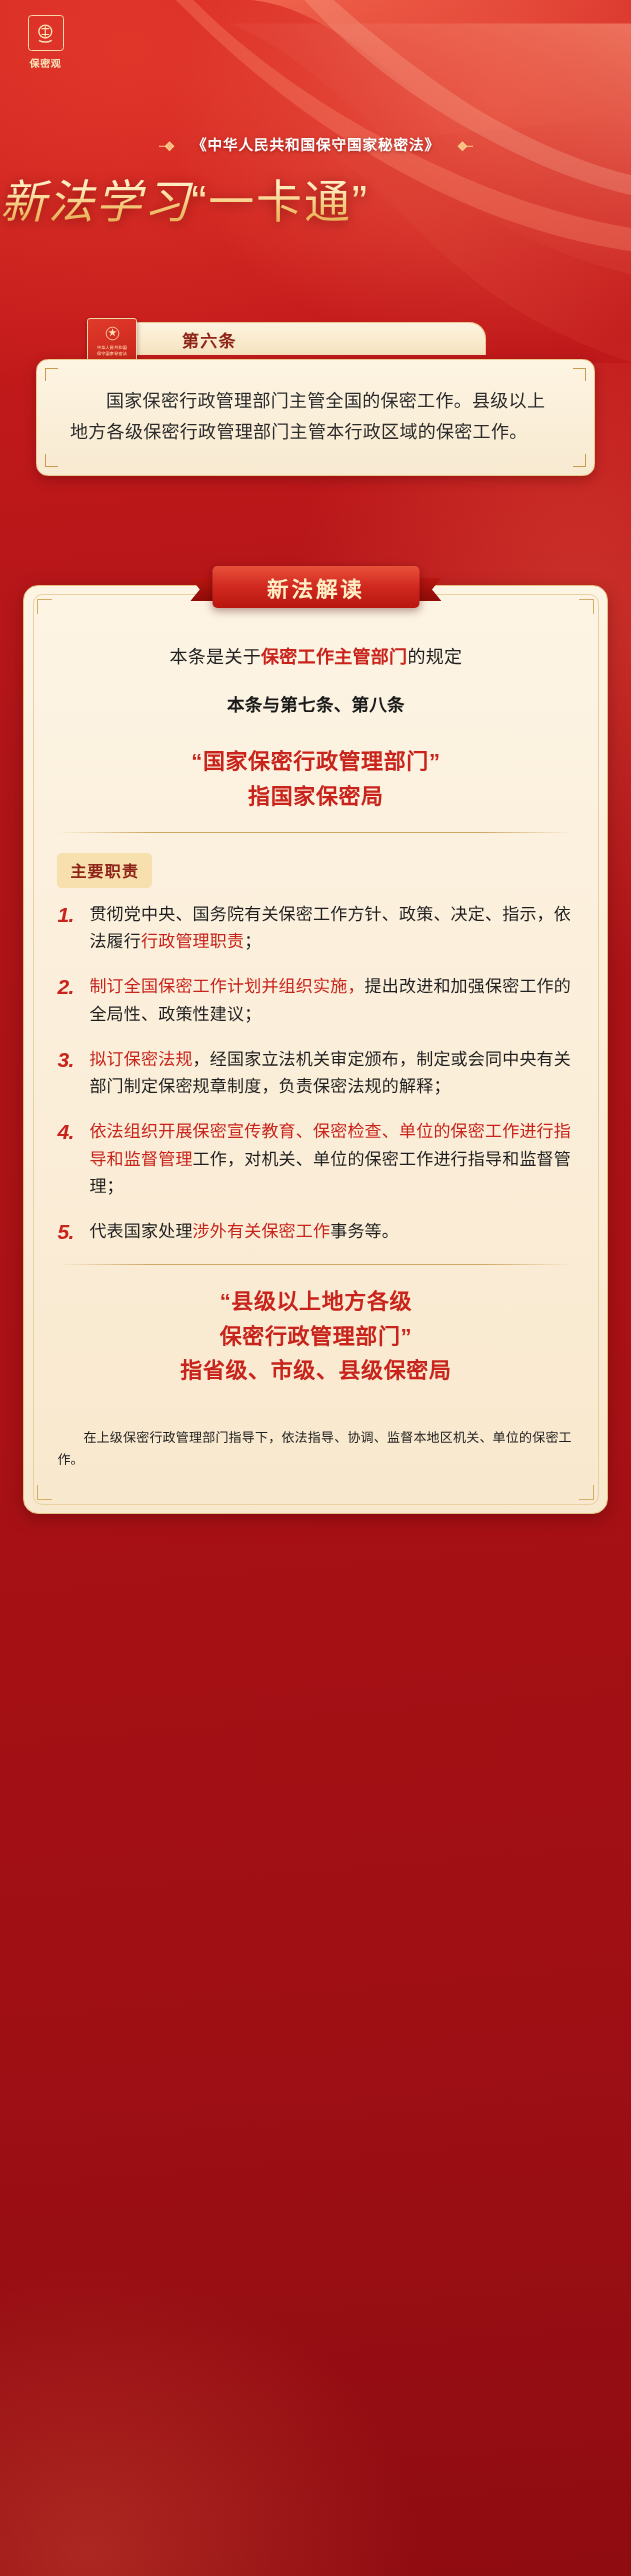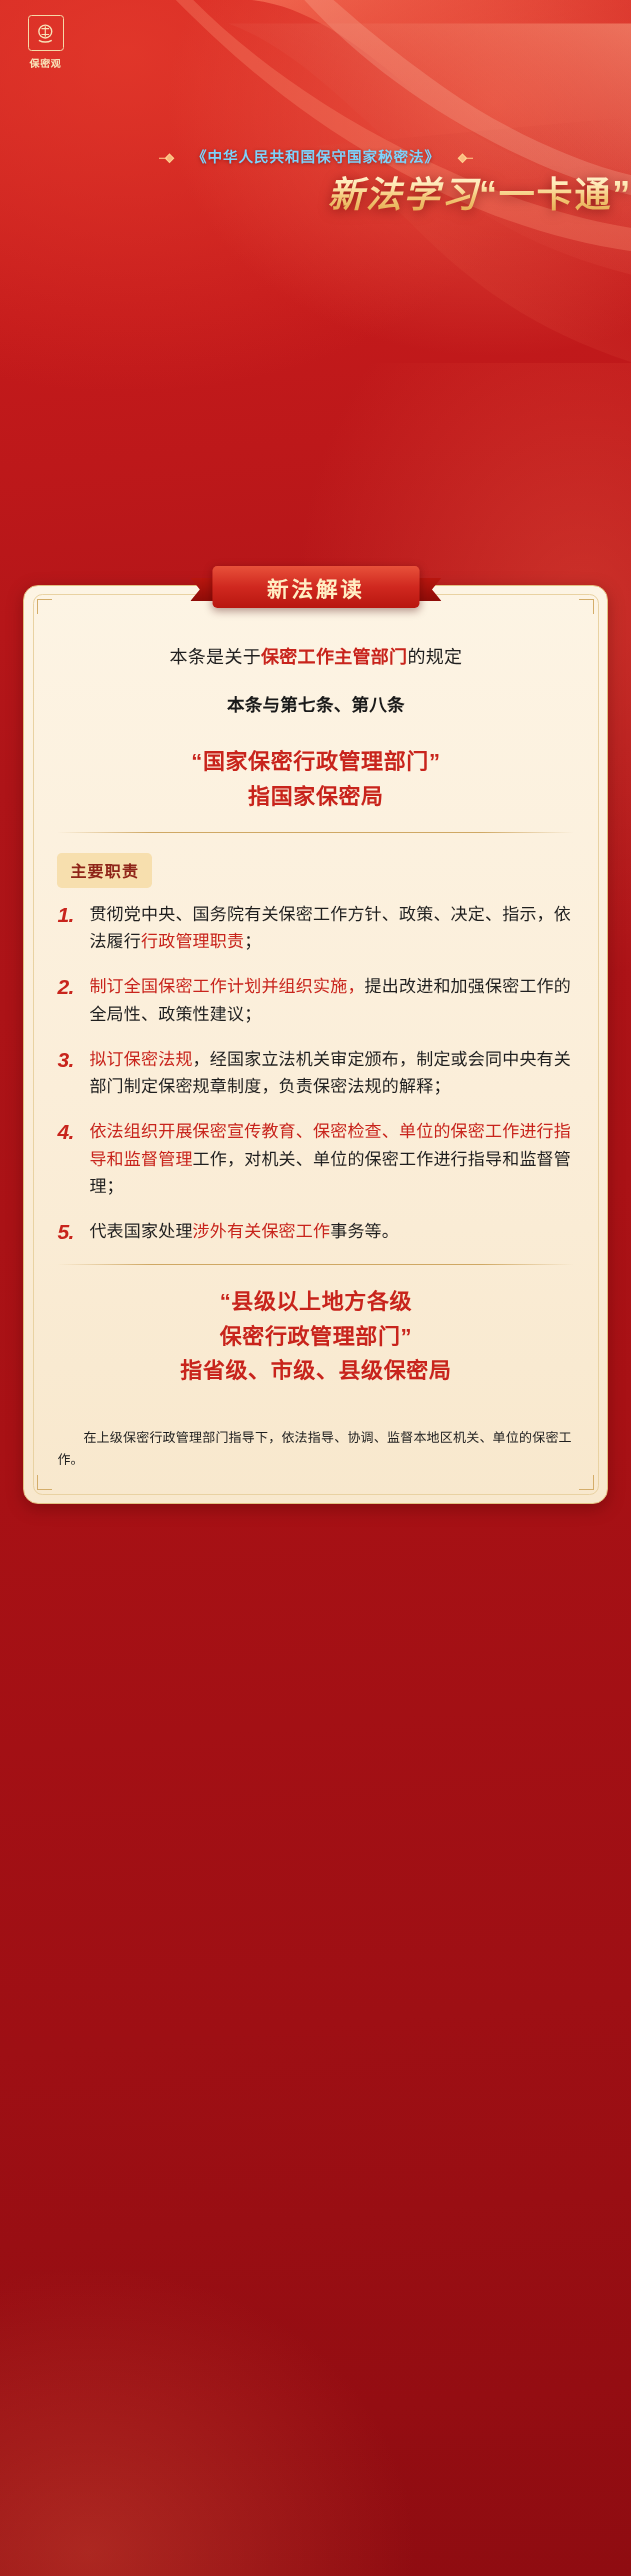--- a/index.html
+++ b/index.html
@@ -71,41 +71,40 @@
 
   .law-title-row {
     position: absolute;
     top: 133px;
     width: 100%;
     text-align: center;
     z-index: 6;
   }
   .law-title {
     display: inline-block;
-    color: #7dd3fc;
+    color: #ffffff;
     font-size: 14.6px;
     letter-spacing: 0.9px;
     font-weight: bold;
     text-shadow: 0 1.2px 3.5px rgba(90,0,0,0.5);
-    margin-top: 12px;
   }
   .deco-diamond {
     display: inline-block;
     vertical-align: middle;
     margin: 0 9.4px;
   }
 
   .main-title {
     position: absolute;
     top: 165px;
     width: 100%;
-    text-align: right;
+    text-align: left;
     z-index: 6;
-    font-size: 36px;
-    font-weight: bold;
+    font-size: 46px;
+    font-weight: normal;
     letter-spacing: 1.8px;
     font-style: italic;
     background: linear-gradient(180deg, #fff8e2 0%, #ffe9b6 38%, #f4c878 62%, #e0a445 100%);
     -webkit-background-clip: text;
     background-clip: text;
     color: transparent;
     -webkit-text-fill-color: transparent;
     filter: drop-shadow(0 2.3px 5.8px rgba(80,0,0,0.55));
   }
   .main-title .quote { font-style: normal; }
@@ -189,21 +188,21 @@
   }
 
   
   .interp-panel {
     position: absolute;
     left: 23.4px; top: 585px;
     width: 585px;
     background: linear-gradient(180deg, #fdf4e4 0%, #fbeed9 55%, #f8e8cd 100%);
     border: 1.8px solid #e2c183;
     border-radius: 15px;
-    padding: 56px 33px 31px;
+    padding: 56px 33px 41px;
     z-index: 5;
     box-shadow: 0 4.7px 16.4px rgba(70,0,0,0.35);
   }
   .interp-inner-border {
     position: absolute;
     left: 8.2px; right: 8.2px; top: 8.2px; bottom: 8.2px;
     border: 0.9px solid #e9d2a2;
     border-radius: 9.4px;
     pointer-events: none;
   }
@@ -394,20 +393,42 @@
       <path d="M36 9 L22 9 M18 2 L25 9 L18 16 L11 9 Z" stroke="#ffcf8d" stroke-width="2" fill="#ffcf8d" fill-opacity="0.85"></path>
     </svg>
   </span>
 </div>
 
 <div class="main-title">
   <span>新法学习</span><span class="quote">“一卡通”</span>
 </div>
 
 <div class="article-card">
+  <div class="article-head">
+    <div class="article-banner">
+      <div class="article-banner-label">第六条</div>
+    </div>
+    <div class="book-icon">
+      <svg class="book-emblem" viewBox="0 0 26 26" xmlns="http://www.w3.org/2000/svg">
+        <circle cx="13" cy="13" r="11" fill="none" stroke="#ffe4b5" stroke-width="1.4"></circle>
+        <path d="M13 4 L14.6 9.2 L20 9.2 L15.7 12.4 L17.3 17.6 L13 14.4 L8.7 17.6 L10.3 12.4 L6 9.2 L11.4 9.2 Z" fill="#ffe4b5"></path>
+      </svg>
+      <div class="book-lines">
+        <div>中华人民共和国</div>
+        <div>保守国家秘密法</div>
+      </div>
+    </div>
+  </div>
+  <div class="article-body">
+    <span class="corner ac-tl"></span>
+    <span class="corner ac-tr"></span>
+    <span class="corner ac-bl"></span>
+    <span class="corner ac-br"></span>
+    <div class="article-text">国家保密行政管理部门主管全国的保密工作。县级以上地方各级保密行政管理部门主管本行政区域的保密工作。</div>
+  </div>
 </div>
 
 <div class="interp-panel">
   <div class="interp-inner-border"></div>
   <span class="panel-corner pc-tl"></span>
   <span class="panel-corner pc-tr"></span>
   <span class="panel-corner pc-bl"></span>
   <span class="panel-corner pc-br"></span>
 
   <div class="ribbon">

